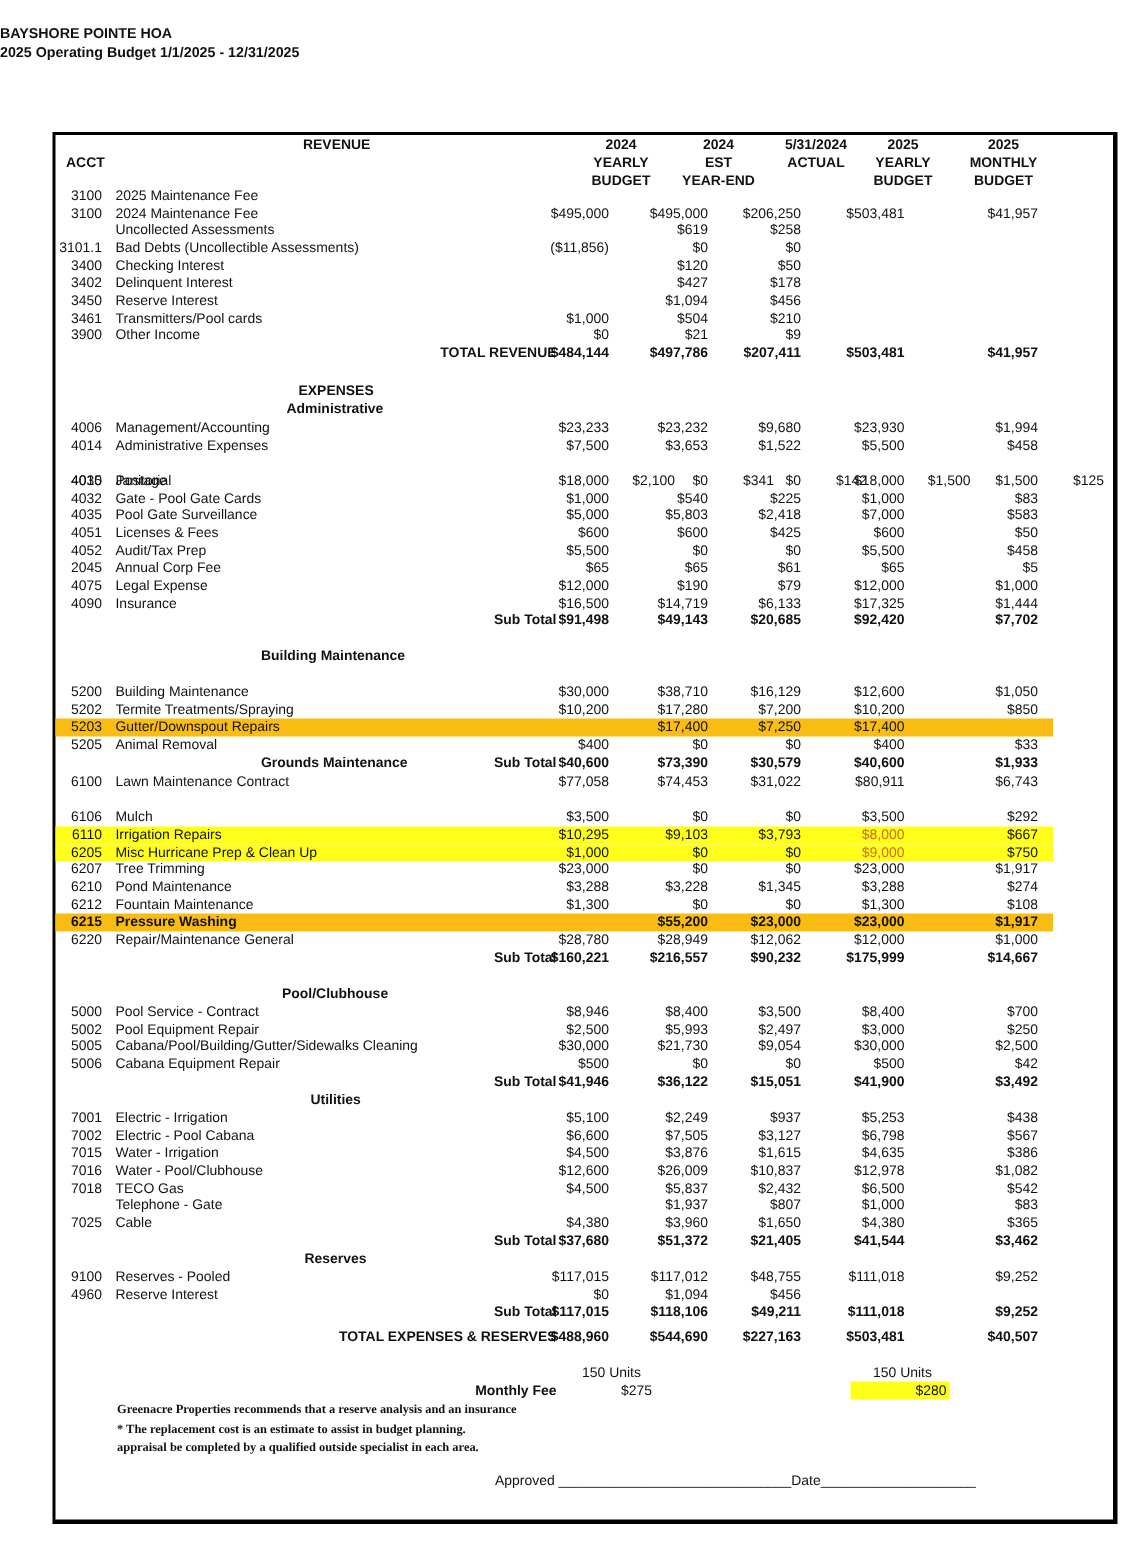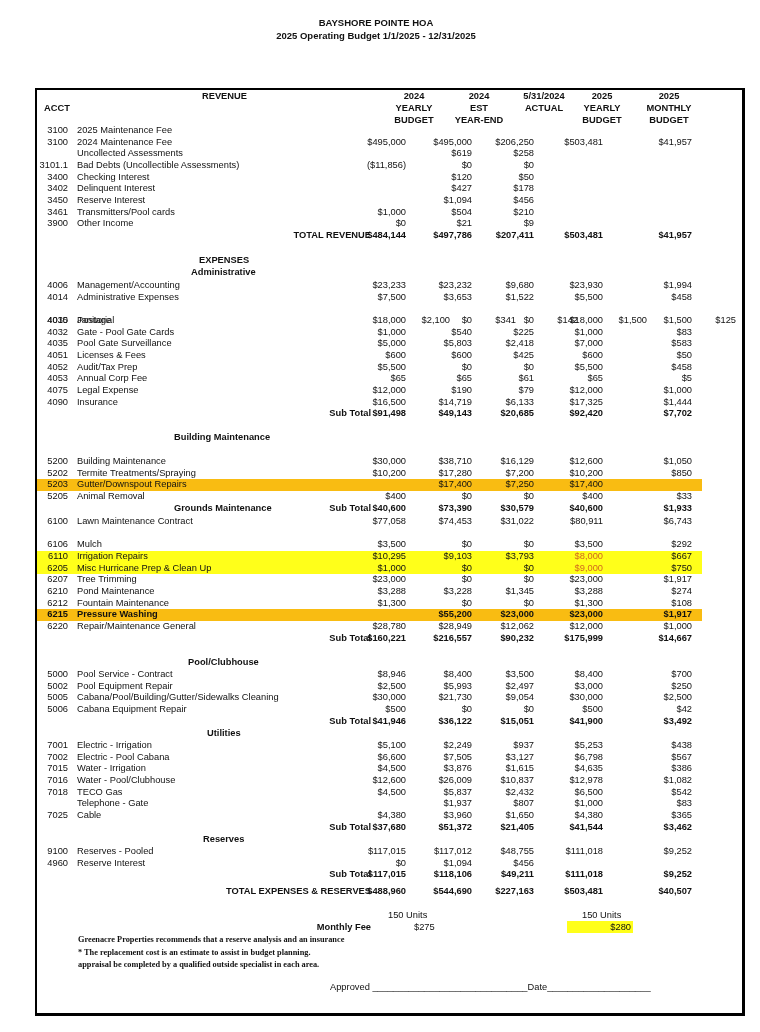--- a/index.html
+++ b/index.html
@@ -1,18 +1,18 @@
 <!DOCTYPE html>
 <html><head>
 <meta charset="utf-8">
 <style>
   html, body { margin: 0; padding: 0; background: #ffffff; }
   body { width: 760px; height: 1032px; position: relative; overflow: hidden;
          font-family: "Liberation Sans", sans-serif; color: #111; font-size: 9.3px; }
-  .title { position: absolute; left: 0; width: 752px; text-align: center; font-weight: bold; font-size: 9.5px; }
+  .title { position: absolute; left: 0; width: 752px; text-align: left; font-weight: bold; font-size: 9.5px; }
   .t1 { top: 17px; }
   .t2 { top: 30px; }
   .frame { position: absolute; left: 35px; top: 88px; width: 705px; height: 923px;
            border: 3px solid #000; border-top-width: 2px; border-left-width: 2px; box-sizing: content-box; }
   .row { position: absolute; left: 37px; width: 665px; height: 11.7px; line-height: 11.7px; }
   .row span { position: absolute; white-space: nowrap; }
   .acct { left: 0; width: 31px; text-align: right; }
   .desc { left: 40px; }
   .c1 { right: 296px; text-align: right; }
   .c2 { right: 230px; text-align: right; }
@@ -225,21 +225,21 @@
     <div class="row" style="top: 361.55px;">
       <span class="acct">4052</span>
       <span class="desc">Audit/Tax Prep</span>
       <span class="c1">$5,500</span>
       <span class="c2">$0</span>
       <span class="c3">$0</span>
       <span class="c4">$5,500</span>
       <span class="c5">$458</span>
     </div>
     <div class="row" style="top: 373.2px;">
-      <span class="acct">4053</span>
+      <span class="acct">2045</span>
       <span class="desc">Annual Corp Fee</span>
       <span class="c1">$65</span>
       <span class="c2">$65</span>
       <span class="c3">$61</span>
       <span class="c4">$65</span>
       <span class="c5">$5</span>
     </div>
     <div class="row" style="top: 384.85px;">
       <span class="acct">4075</span>
       <span class="desc">Legal Expense</span>

